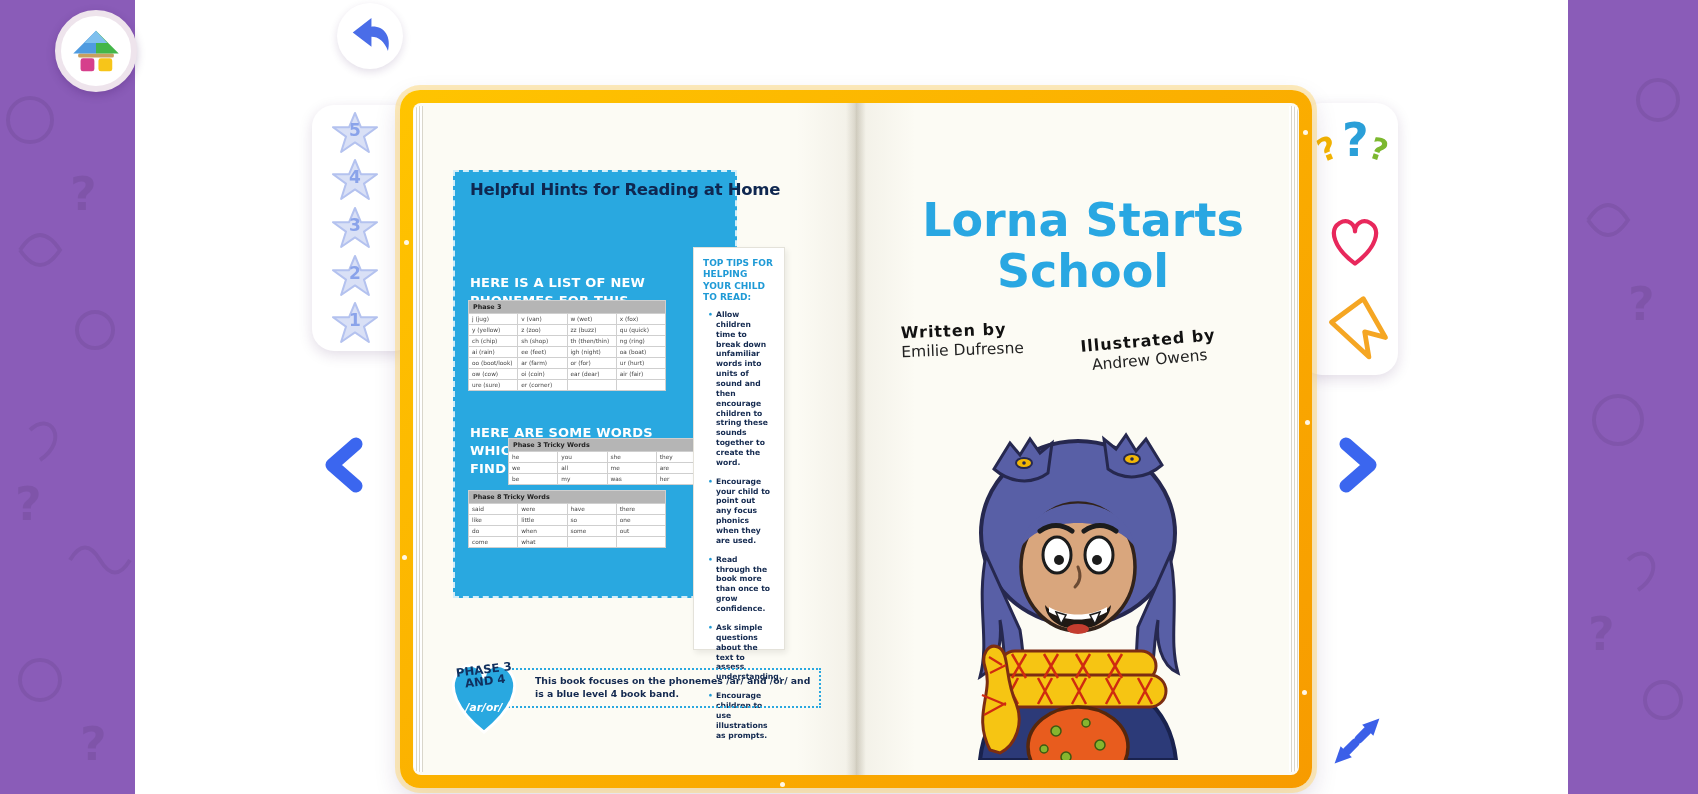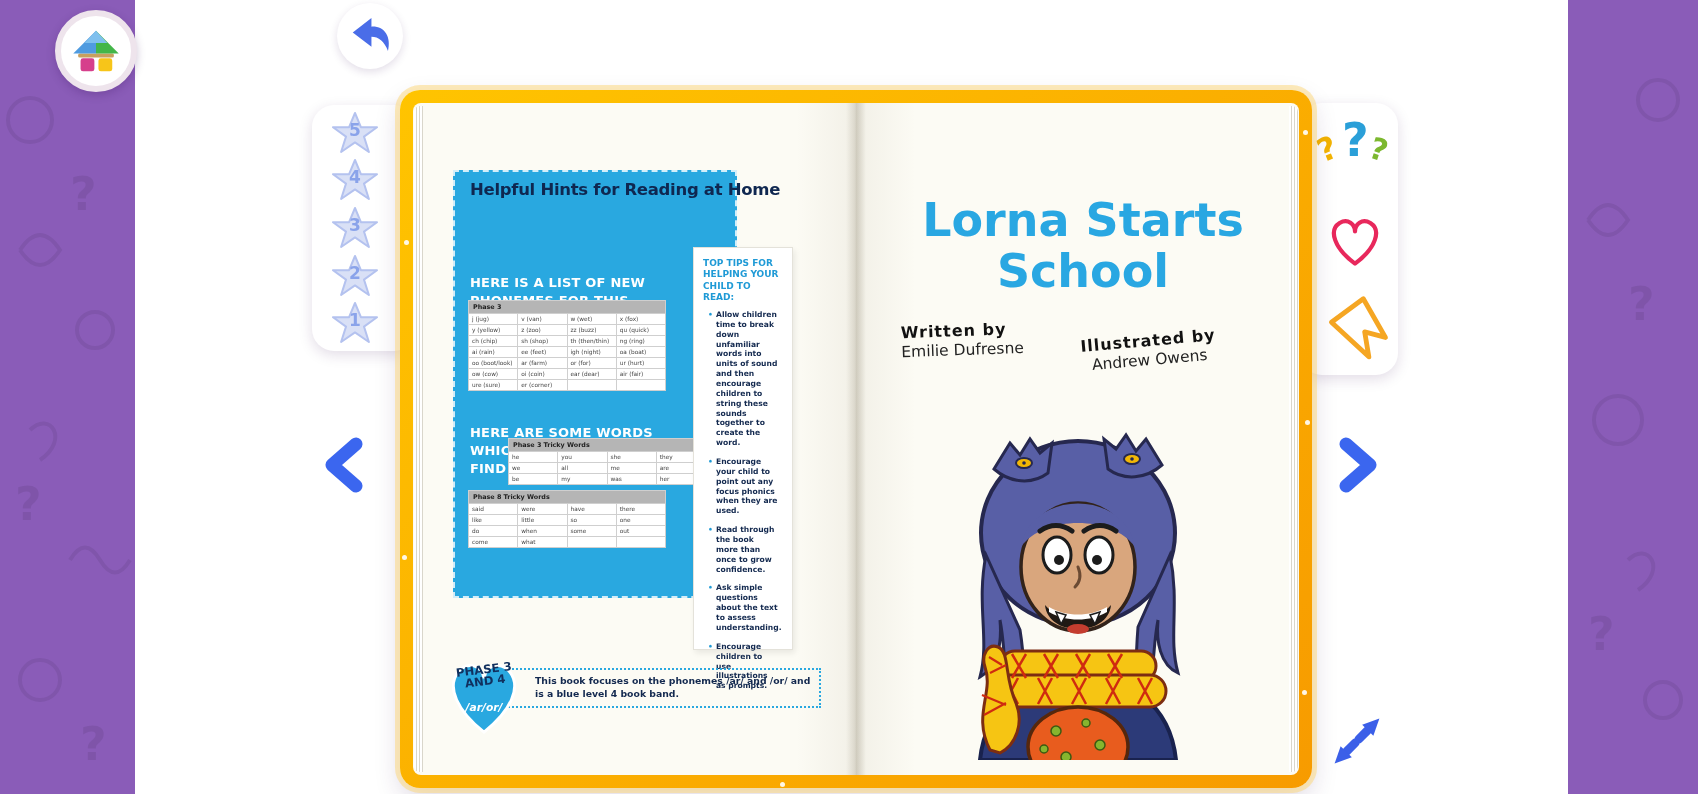--- a/index.html
+++ b/index.html
@@ -64,21 +64,21 @@
         table-layout:fixed;border:1px solid #cfcfcf;}
   .mini th{background:#b5b5b5;color:#222;font-size:6.4px;font-weight:700;text-align:left;
            padding:2px 4px;}
   .mini td{border:1px solid #cfcfcf;color:#444;font-size:5.8px;padding:2px 3px;width:25%;
            white-space:nowrap;overflow:hidden;}
   .mini.phon{top:128px;}
   .mini.t3{top:266px;margin-left:40px;}
   .mini.t4{top:318px;}
 
   
-  .tipsbox{position:absolute;left:280px;top:144px;width:100px;height:403px;background:#fff;
+  .tipsbox{position:absolute;left:280px;top:144px;width:92px;height:403px;background:#fff;
            border:1px solid #e4e2da;box-shadow:2px 3px 6px rgba(0,0,0,.08);box-sizing:border-box;
            padding:10px 9px;}
   .tips-head{margin:0 0 7px 0;font-size:9px;font-weight:800;color:#1f9ad6;line-height:1.25;}
   .tips{list-style:none;margin:5px;padding:0;}
   .tips li{position:relative;padding-left:8px;margin-bottom:9px;font-size:7.6px;color:#13294f;
            line-height:1.3;font-weight:600;}
   .tips li::before{content:"•";position:absolute;left:0;top:0;color:#1f9ad6;font-weight:800;}
 
   
   .badge{position:absolute;left:32px;top:549px;width:78px;height:84px;z-index:2;}

